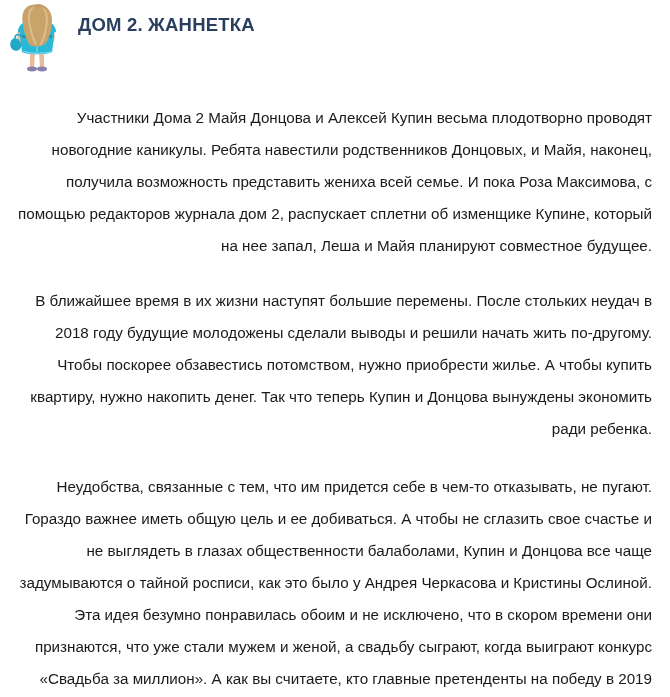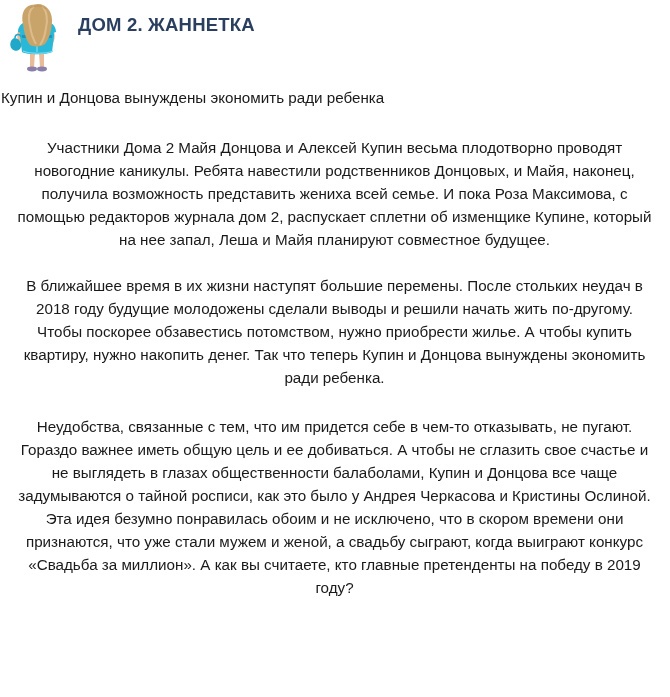--- a/index.html
+++ b/index.html
@@ -69,24 +69,24 @@
     padding: 0;
   }
 
   .heading-one { margin-top: 11px; }
   .heading-two { margin-top: 22px; }
 
   .article-paragraph {
     font-size: 15.2px;
     font-weight: normal;
     color: #1a1a1a;
-    line-height: 23px;
+    line-height: 32px;
     margin: 16px;
     padding: 0;
-    text-align: center;
+    text-align: right;
   }
 
   .para-one   { margin-top: 26px; }
   .para-two   { margin-top: 23px; }
   .para-three { margin-top: 26px; }
 </style>
 </head>
 <body>
 
 <div class="page">
@@ -125,21 +125,20 @@
         <path d="M36 4 C41 9 42 18 40 26 C39 33 37 39 34 43" stroke="#e0c190" stroke-width="2" fill="none" opacity="0.85"></path>
         <path d="M24 6 C29 3 36 3 40 7" stroke="#b8905a" stroke-width="1.4" fill="none" opacity="0.6"></path>
       </svg>
     </div>
 
     <div class="brand-title">ДОМ 2. ЖАННЕТКА</div>
   </div>
 
   <div class="article">
 
-    <p class="article-heading heading-one">Купин и Донцова вынуждены экономить ради ребенка</p>
 
     <p class="article-paragraph para-one">Участники Дома 2 Майя Донцова и Алексей Купин весьма плодотворно проводят новогодние каникулы. Ребята навестили родственников Донцовых, и Майя, наконец, получила возможность представить жениха всей семье. И пока Роза Максимова, с помощью редакторов журнала дом 2, распускает сплетни об изменщике Купине, который на нее запал, Леша и Майя планируют совместное будущее.</p>
 
     <p class="article-paragraph para-two">В ближайшее время в их жизни наступят большие перемены. После стольких неудач в 2018 году будущие молодожены сделали выводы и решили начать жить по-другому. Чтобы поскорее обзавестись потомством, нужно приобрести жилье. А чтобы купить квартиру, нужно накопить денег. Так что теперь Купин и Донцова вынуждены экономить ради ребенка.</p>
 
 
     <p class="article-paragraph para-three">Неудобства, связанные с тем, что им придется себе в чем-то отказывать, не пугают. Гораздо важнее иметь общую цель и ее добиваться. А чтобы не сглазить свое счастье и не выглядеть в глазах общественности балаболами, Купин и Донцова все чаще задумываются о тайной росписи, как это было у Андрея Черкасова и Кристины Ослиной. Эта идея безумно понравилась обоим и не исключено, что в скором времени они признаются, что уже стали мужем и женой, а свадьбу сыграют, когда выиграют конкурс «Свадьба за миллион». А как вы считаете, кто главные претенденты на победу в 2019 году?</p>
 
   </div>
 </div>

